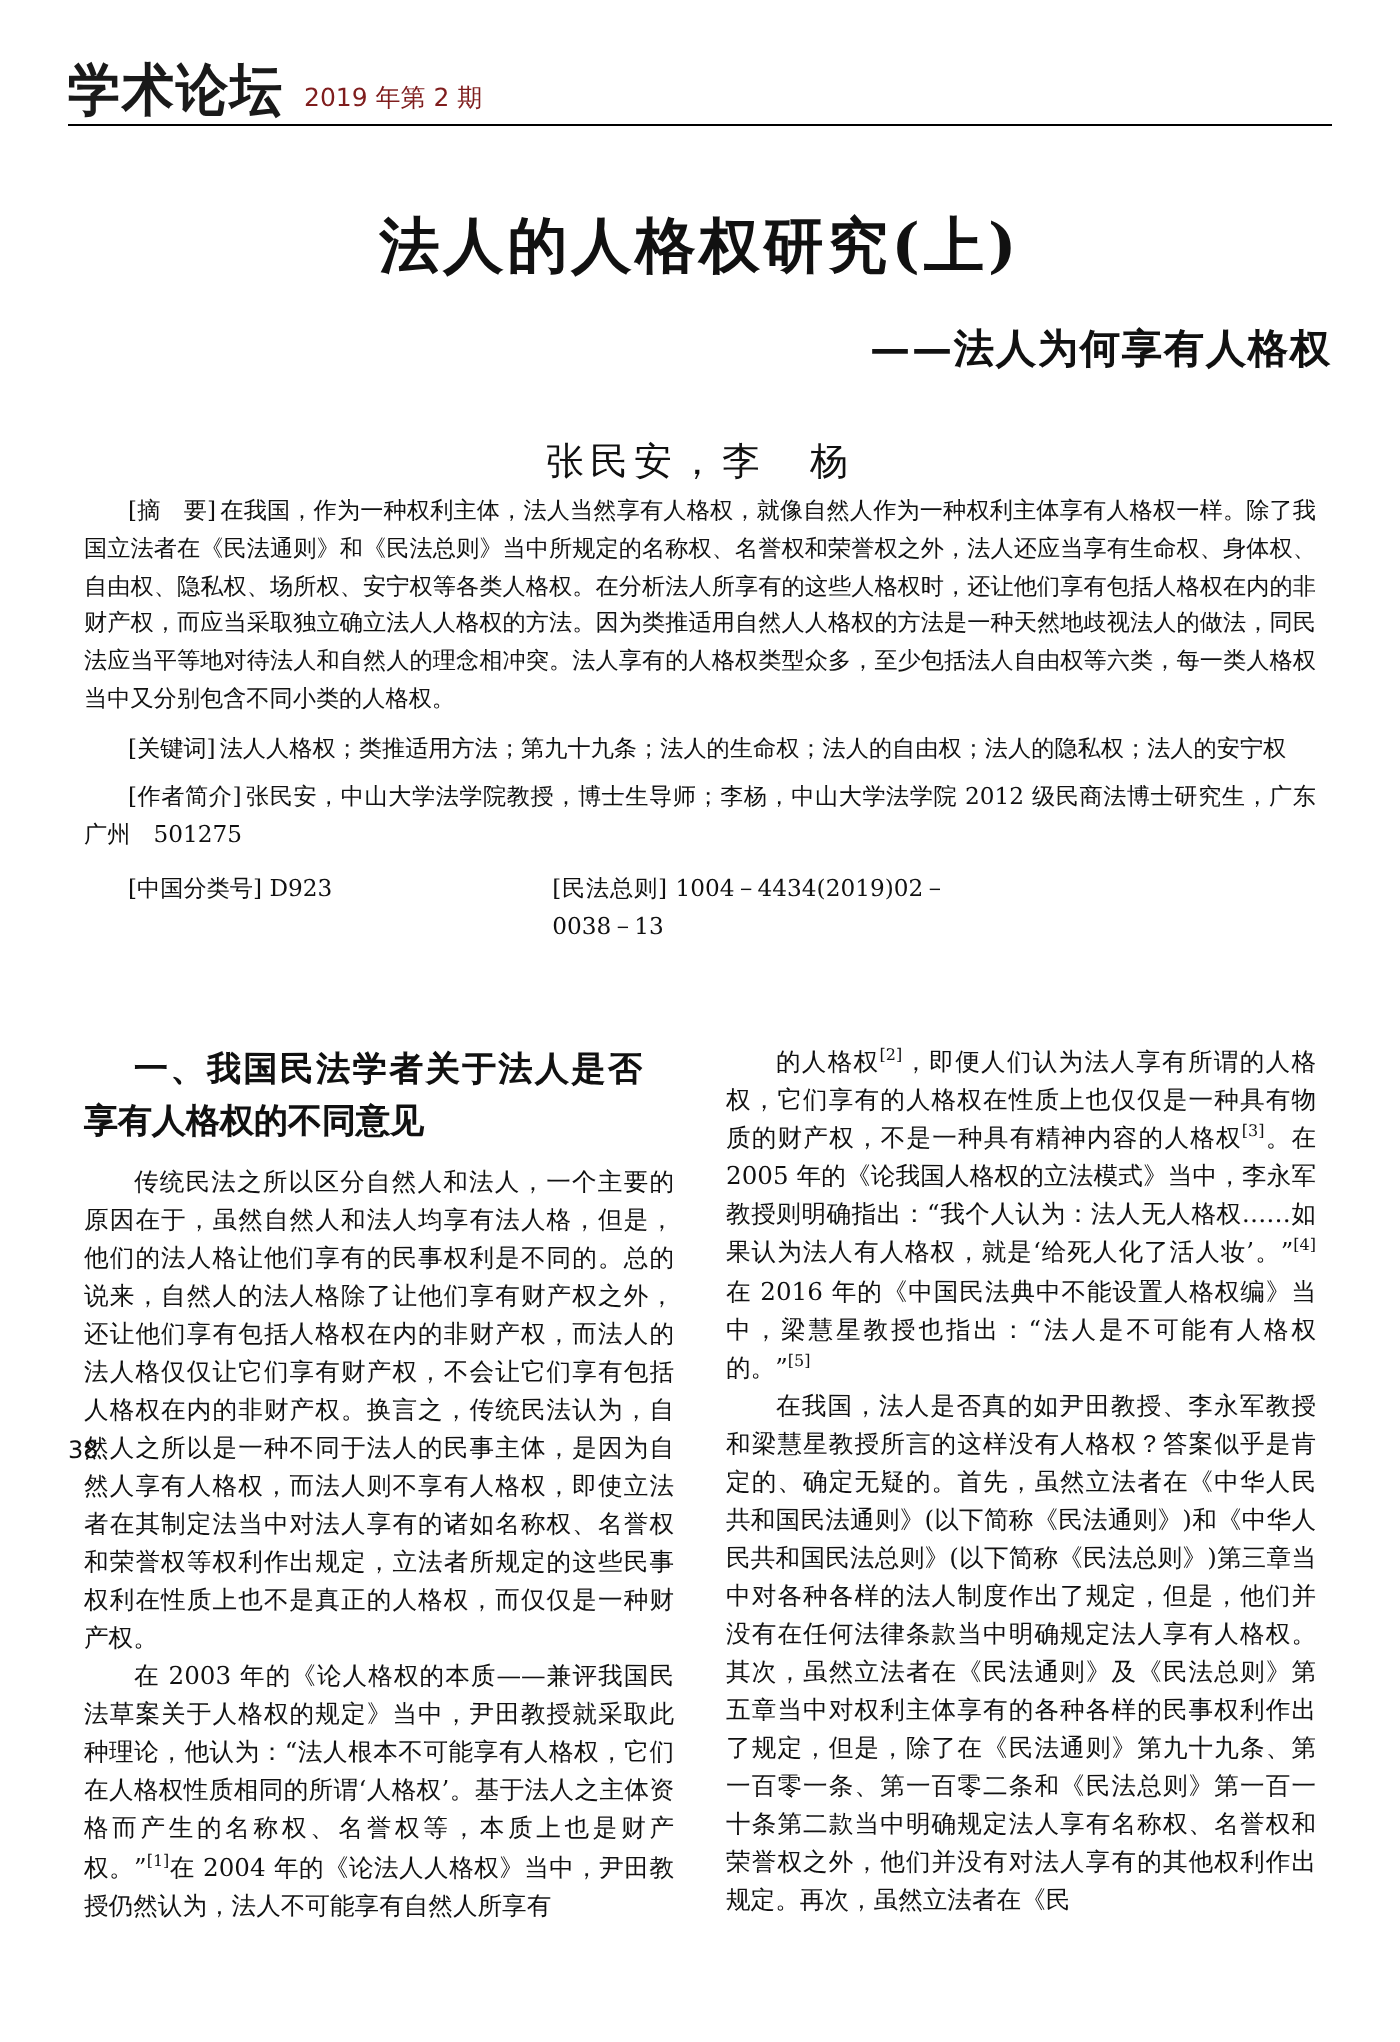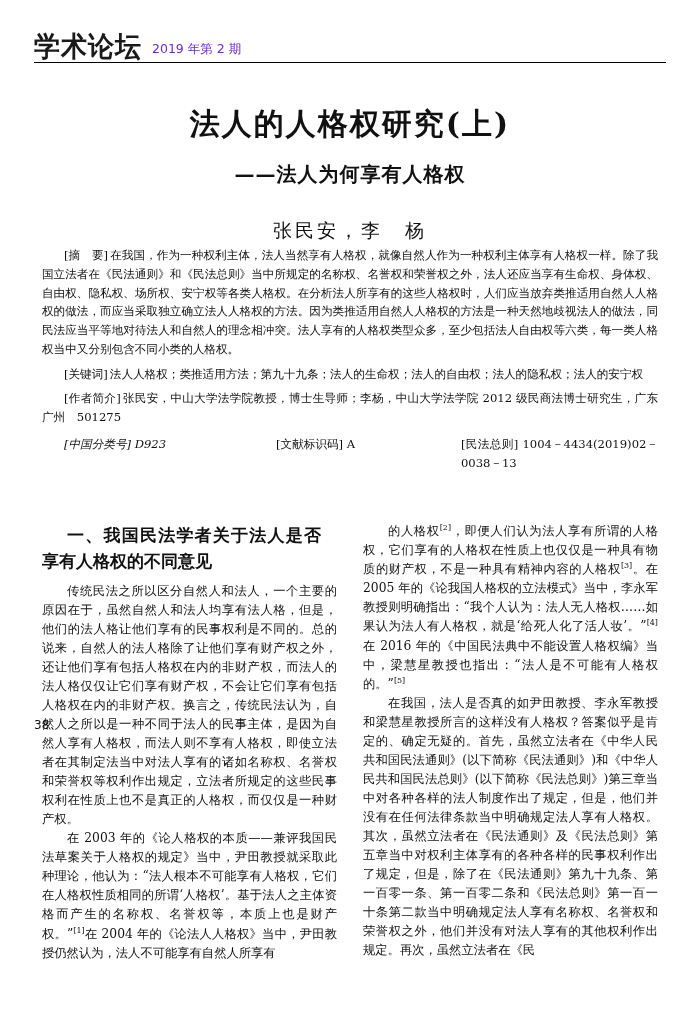--- a/index.html
+++ b/index.html
@@ -39,21 +39,21 @@
     font-size: 26px;
     letter-spacing: 1px;
     color: #1a1a1a;
     line-height: 1;
     transform: scaleY(1.08);
     transform-origin: bottom left;
   }
   .issue-line {
     font-family: "DejaVu Sans", sans-serif;
     font-size: 12.5px;
-    color: #6d28d9;
+    color: #7f1d1d;
     padding-bottom: 2px;
     white-space: nowrap;
   }
   .rule-top {
     position: absolute;
     top: 62px;
     left: 34px;
     right: 34px;
     border-top: 1px solid #000;
     height: 0;
@@ -73,20 +73,21 @@
     letter-spacing: 2px;
     line-height: 1.3;
     margin: 16px;
   }
   .article-subtitle {
     font-family: "DejaVu Serif", serif;
     font-size: 20px;
     font-weight: bold;
     letter-spacing: 1px;
     margin-top: 18px;
+    text-align: right;
   }
   .authors {
     margin-top: 30px;
     font-size: 19px;
     letter-spacing: 3px;
     font-family: "DejaVu Serif", serif;
   }
   
   .front-matter {
     position: absolute;
@@ -107,21 +108,21 @@
   }
   .fm-indent {
     display: inline-block;
     width: 22px;
   }
   .codes-row {
     display: flex;
     margin-top: 8px;
     font-size: 11.6px;
   }
-  .codes-row .c1 { width: 38%; font-style: italic; }
+  .codes-row .c1 { width: 38%; }
   .codes-row .c2 { width: 30%; }
   .codes-row .c3 { width: 32%; }
   
   .body-cols {
     position: absolute;
     top: 522px;
     left: 42px;
     right: 42px;
     bottom: 40px;
     display: flex;
@@ -169,35 +170,32 @@
   <div class="rule-top"></div>
 
   <div class="title-block">
     <h1 class="article-title">法人的人格权研究(上)</h1>
     <div class="article-subtitle">——法人为何享有人格权</div>
     <div class="authors">张民安，李　杨</div>
   </div>
 
   <div class="front-matter">
     <p class="fm-para">
-      <span class="fm-indent"></span><span class="lead">[摘　要]</span><span>在我国，作为一种权利主体，法人当然享有人格权，就像自然人作为一种权利主体享有人格权一样。除了我国立法者在《民法通则》和《民法总则》当中所规定的名称权、名誉权和荣誉权之外，法人还应当享有生命权、身体权、自由权、隐私权、场所权、安宁权等各类人格权。在分析法人所享有的这些人格权时，人们应当放弃类推适用自然人人格权的做法，而应当采取独立确立法人人格权的方法。因为类推适用自然人人格权的方法是一种天然地歧视法人的做法，同民法应当平等地对待法人和自然人的理念相冲突。法人享有的人格权类型众多，至少包括法人自由权等六类，每一类人格权当中又分别包含不同小类的人格权。</span>
+      <span class="fm-indent"></span><span class="lead">[摘　要]</span><span>在我国，作为一种权利主体，法人当然享有人格权，就像自然人作为一种权利主体享有人格权一样。除了我国立法者在《民法通则》和《民法总则》当中所规定的名称权、名誉权和荣誉权之外，法人还应当享有生命权、身体权、自由权、隐私权、场所权、安宁权等各类人格权。在分析法人所享有的这些人格权时，还让他们享有包括人格权在内的非财产权，而应当采取独立确立法人人格权的方法。因为类推适用自然人人格权的方法是一种天然地歧视法人的做法，同民法应当平等地对待法人和自然人的理念相冲突。法人享有的人格权类型众多，至少包括法人自由权等六类，每一类人格权当中又分别包含不同小类的人格权。</span>
     </p>
     <p class="fm-para">
       <span class="fm-indent"></span><span class="lead">[关键词]</span><span>法人人格权；类推适用方法；第九十九条；法人的生命权；法人的自由权；法人的隐私权；法人的安宁权</span>
     </p>
     <p class="fm-para">
       <span class="fm-indent"></span><span class="lead">[作者简介]</span><span>张民安，中山大学法学院教授，博士生导师；李杨，中山大学法学院 2012 级民商法博士研究生，广东　广州　501275</span>
     </p>
     <div class="codes-row">
       <div class="c1">
         <span class="fm-indent"></span><span>[中国分类号]</span>&nbsp;<span>D923</span>
       </div>
-      <div class="c2">
-        <span>[文献标识码]</span>&nbsp;<span>A</span>
-      </div>
       <div class="c3">
         <span>[民法总则]</span>&nbsp;<span>1004－4434(2019)02－0038－13</span>
       </div>
     </div>
   </div>
 
   <div class="body-cols">
     <div class="col">
       <p class="sec-head">一、我国民法学者关于法人是否享有人格权的不同意见</p>
       <p class="p">传统民法之所以区分自然人和法人，一个主要的原因在于，虽然自然人和法人均享有法人格，但是，他们的法人格让他们享有的民事权利是不同的。总的说来，自然人的法人格除了让他们享有财产权之外，还让他们享有包括人格权在内的非财产权，而法人的法人格仅仅让它们享有财产权，不会让它们享有包括人格权在内的非财产权。换言之，传统民法认为，自然人之所以是一种不同于法人的民事主体，是因为自然人享有人格权，而法人则不享有人格权，即使立法者在其制定法当中对法人享有的诸如名称权、名誉权和荣誉权等权利作出规定，立法者所规定的这些民事权利在性质上也不是真正的人格权，而仅仅是一种财产权。</p>

